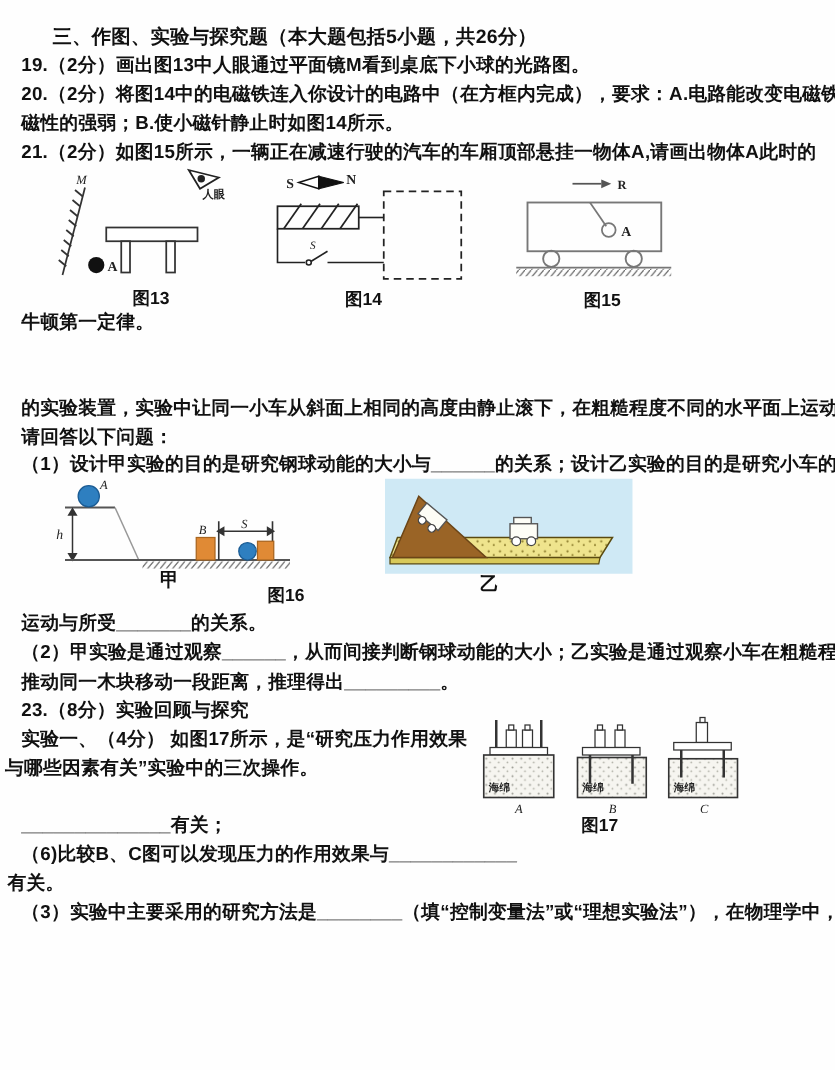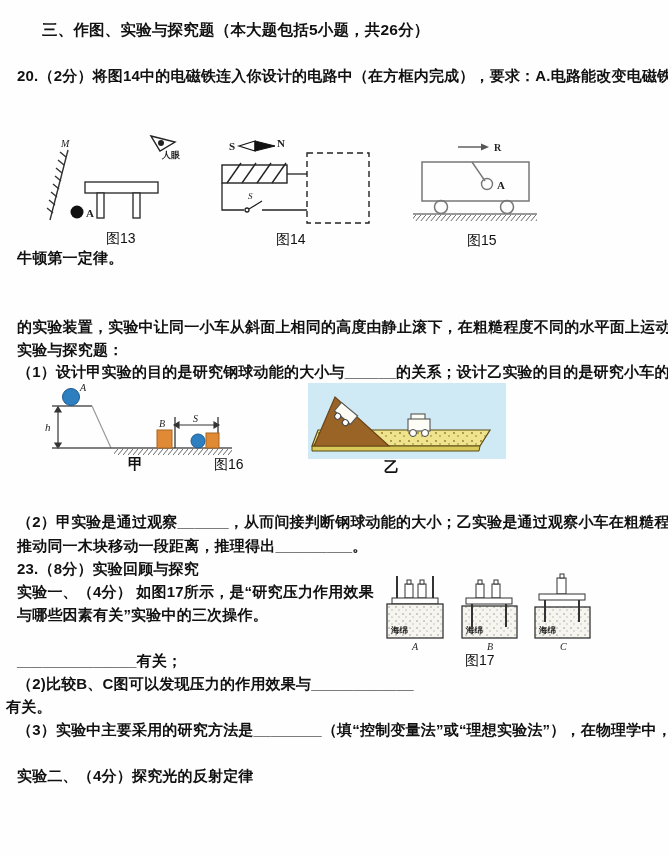--- a/index.html
+++ b/index.html
@@ -1,20 +1,20 @@
 <!DOCTYPE html>
 <html><head>
 <meta charset="utf-8">
 <style>
   html,body{margin:0;padding:0;background:#e8e8e8;}
   .page{position:relative;width:668px;height:856px;background:#fefefe;overflow:hidden;
         font-family:"Liberation Sans","DejaVu Sans",sans-serif;color:#111;}
   .line{position:absolute;white-space:nowrap;font-size:15px;line-height:1.25;font-weight:700;letter-spacing:0.2px;}
   .heading{font-size:15.5px;font-weight:800;}
-  .caption{position:absolute;white-space:nowrap;font-size:14px;font-weight:400;padding-left:18px;}
+  .caption{position:absolute;white-space:nowrap;font-size:14px;font-weight:700;padding-left:18px;}
   .figlabel{position:absolute;white-space:nowrap;font-size:15px;font-weight:700;}
   svg{position:absolute;overflow:visible;}
   svg text{font-family:"Liberation Serif","DejaVu Serif",serif;fill:#222;}
   svg text.cjk{font-family:"Liberation Sans","DejaVu Sans",sans-serif;font-weight:700;}
   .defsvg{position:absolute;width:0;height:0;}
 </style>
 </head>
 <body>
 
 <div class="page">
@@ -31,35 +31,38 @@
       </pattern>
       <pattern id="sand" width="9" height="8" patternUnits="userSpaceOnUse">
         <rect width="9" height="8" fill="#efe48d"></rect>
         <circle cx="2" cy="2" r="0.9" fill="#8a7a2a"></circle>
         <circle cx="6" cy="5" r="0.8" fill="#8a7a2a"></circle>
       </pattern>
     </defs>
   </svg>
 
   <div class="line heading" style="left:42px;top:20px">三、作图、实验与探究题（本大题包括5小题，共26分）</div>
+  <div class="line" style="left:17px;top:44px">19.（2分）画出图13中人眼通过平面镜M看到桌底下小球的光路图。</div>
   <div class="line" style="left:17px;top:67px">20.（2分）将图14中的电磁铁连入你设计的电路中（在方框内完成），要求：A.电路能改变电磁铁</div>
+  <div class="line" style="left:17px;top:90px">磁性的强弱；B.使小磁针静止时如图14所示。</div>
+  <div class="line" style="left:17px;top:113px">21.（2分）如图15所示，一辆正在减速行驶的汽车的车厢顶部悬挂一物体A,请画出物体A此时的</div>
   <div class="line" style="left:17px;top:249px">牛顿第一定律。</div>
   <div class="line" style="left:17px;top:318px">的实验装置，实验中让同一小车从斜面上相同的高度由静止滚下，在粗糙程度不同的水平面上运动。</div>
-  <div class="line" style="left:17px;top:341px">实验与探究题：</div>
+  <div class="line" style="left:17px;top:341px">请回答以下问题：</div>
   <div class="line" style="left:17px;top:363px">（1）设计甲实验的目的是研究钢球动能的大小与______的关系；设计乙实验的目的是研究小车的</div>
+  <div class="line" style="left:17px;top:490px">运动与所受_______的关系。</div>
   <div class="line" style="left:17px;top:513px">（2）甲实验是通过观察______，从而间接判断钢球动能的大小；乙实验是通过观察小车在粗糙程度</div>
   <div class="line" style="left:17px;top:537px">推动同一木块移动一段距离，推理得出_________。</div>
   <div class="line" style="left:17px;top:560px">23.（8分）实验回顾与探究</div>
   <div class="line" style="left:17px;top:583px">实验一、（4分）  如图17所示，是“研究压力作用效果</div>
-  <div class="line" style="left:17px;top:606px">与哪些因素有关”实验中的三次操作。</div>
+  <div class="line" style="left:4px;top:606px">与哪些因素有关”实验中的三次操作。</div>
   <div class="line" style="left:17px;top:652px">______________有关；</div>
-  <div class="line" style="left:17px;top:675px">（2)比较B、C图可以发现压力的作用效果与____________</div>
+  <div class="line" style="left:17px;top:675px">（6)比较B、C图可以发现压力的作用效果与____________</div>
   <div class="line" style="left:6px;top:698px">有关。</div>
   <div class="line" style="left:17px;top:721px">（3）实验中主要采用的研究方法是________（填“控制变量法”或“理想实验法”），在物理学中，</div>
-  <div class="line" style="left:17px;top:767px">实验二、（4分）探究光的反射定律</div>
 
   <svg style="left:35px;top:133px" width="170" height="98" viewBox="0 0 170 98">
     <g stroke="#333" stroke-width="1.4">
       <line x1="33" y1="17" x2="15" y2="87"></line>
       <line x1="31" y1="24" x2="25" y2="19"></line>
         <line x1="29" y1="32" x2="23" y2="27"></line>
       <line x1="27" y1="40" x2="21" y2="35"></line>
         <line x1="26" y1="48" x2="20" y2="43"></line>
       <line x1="24" y1="56" x2="18" y2="51"></line>
         <line x1="22" y1="64" x2="16" y2="59"></line>
@@ -153,21 +156,21 @@
     <g stroke="#333" stroke-width="1.1">
       <line x1="139" y1="42" x2="178" y2="42"></line>
       <polygon points="141,39 141,45 136,42" fill="#333"></polygon>
       <polygon points="176,39 176,45 181,42" fill="#333"></polygon>
     </g>
     <text x="155" y="39" font-size="10" font-style="italic">S</text>
     <circle cx="160" cy="58" r="7" fill="#2e7fc0" stroke="#1b5c94"></circle>
     <rect x="168" y="50" width="13" height="15" fill="#e08a35" stroke="#a9651f"></rect>
   </svg>
   <div class="figlabel" style="left:128px;top:455px">甲</div>
-  <div class="caption" style="left:196px;top:456px">图16</div>
+  <div class="caption" style="left:196px;top:468px">图16</div>
 
   <svg style="left:308px;top:383px" width="198" height="76" viewBox="0 0 198 76">
     <rect x="0" y="0" width="198" height="76" fill="#cfe9f5"></rect>
     <polygon points="10,47 182,47 172,63 4,63" fill="url(#sand)" stroke="#5a4a10" stroke-width="1.2"></polygon>
     <polygon points="4,63 172,63 171,68 4,68" fill="#d8c95a" stroke="#5a4a10" stroke-width="1"></polygon>
     <polygon points="6,63 27,14 81,63" fill="#9a6426" stroke="#6b4517" stroke-width="1.2"></polygon>
     <g transform="translate(36,32) rotate(40)">
       <rect x="-10" y="-8" width="21" height="11" fill="#fdfdf6" stroke="#555" stroke-width="1.1"></rect>
       <circle cx="-4" cy="5" r="3" fill="#fff" stroke="#444"></circle>
       <circle cx="6" cy="5" r="3" fill="#fff" stroke="#444"></circle>

